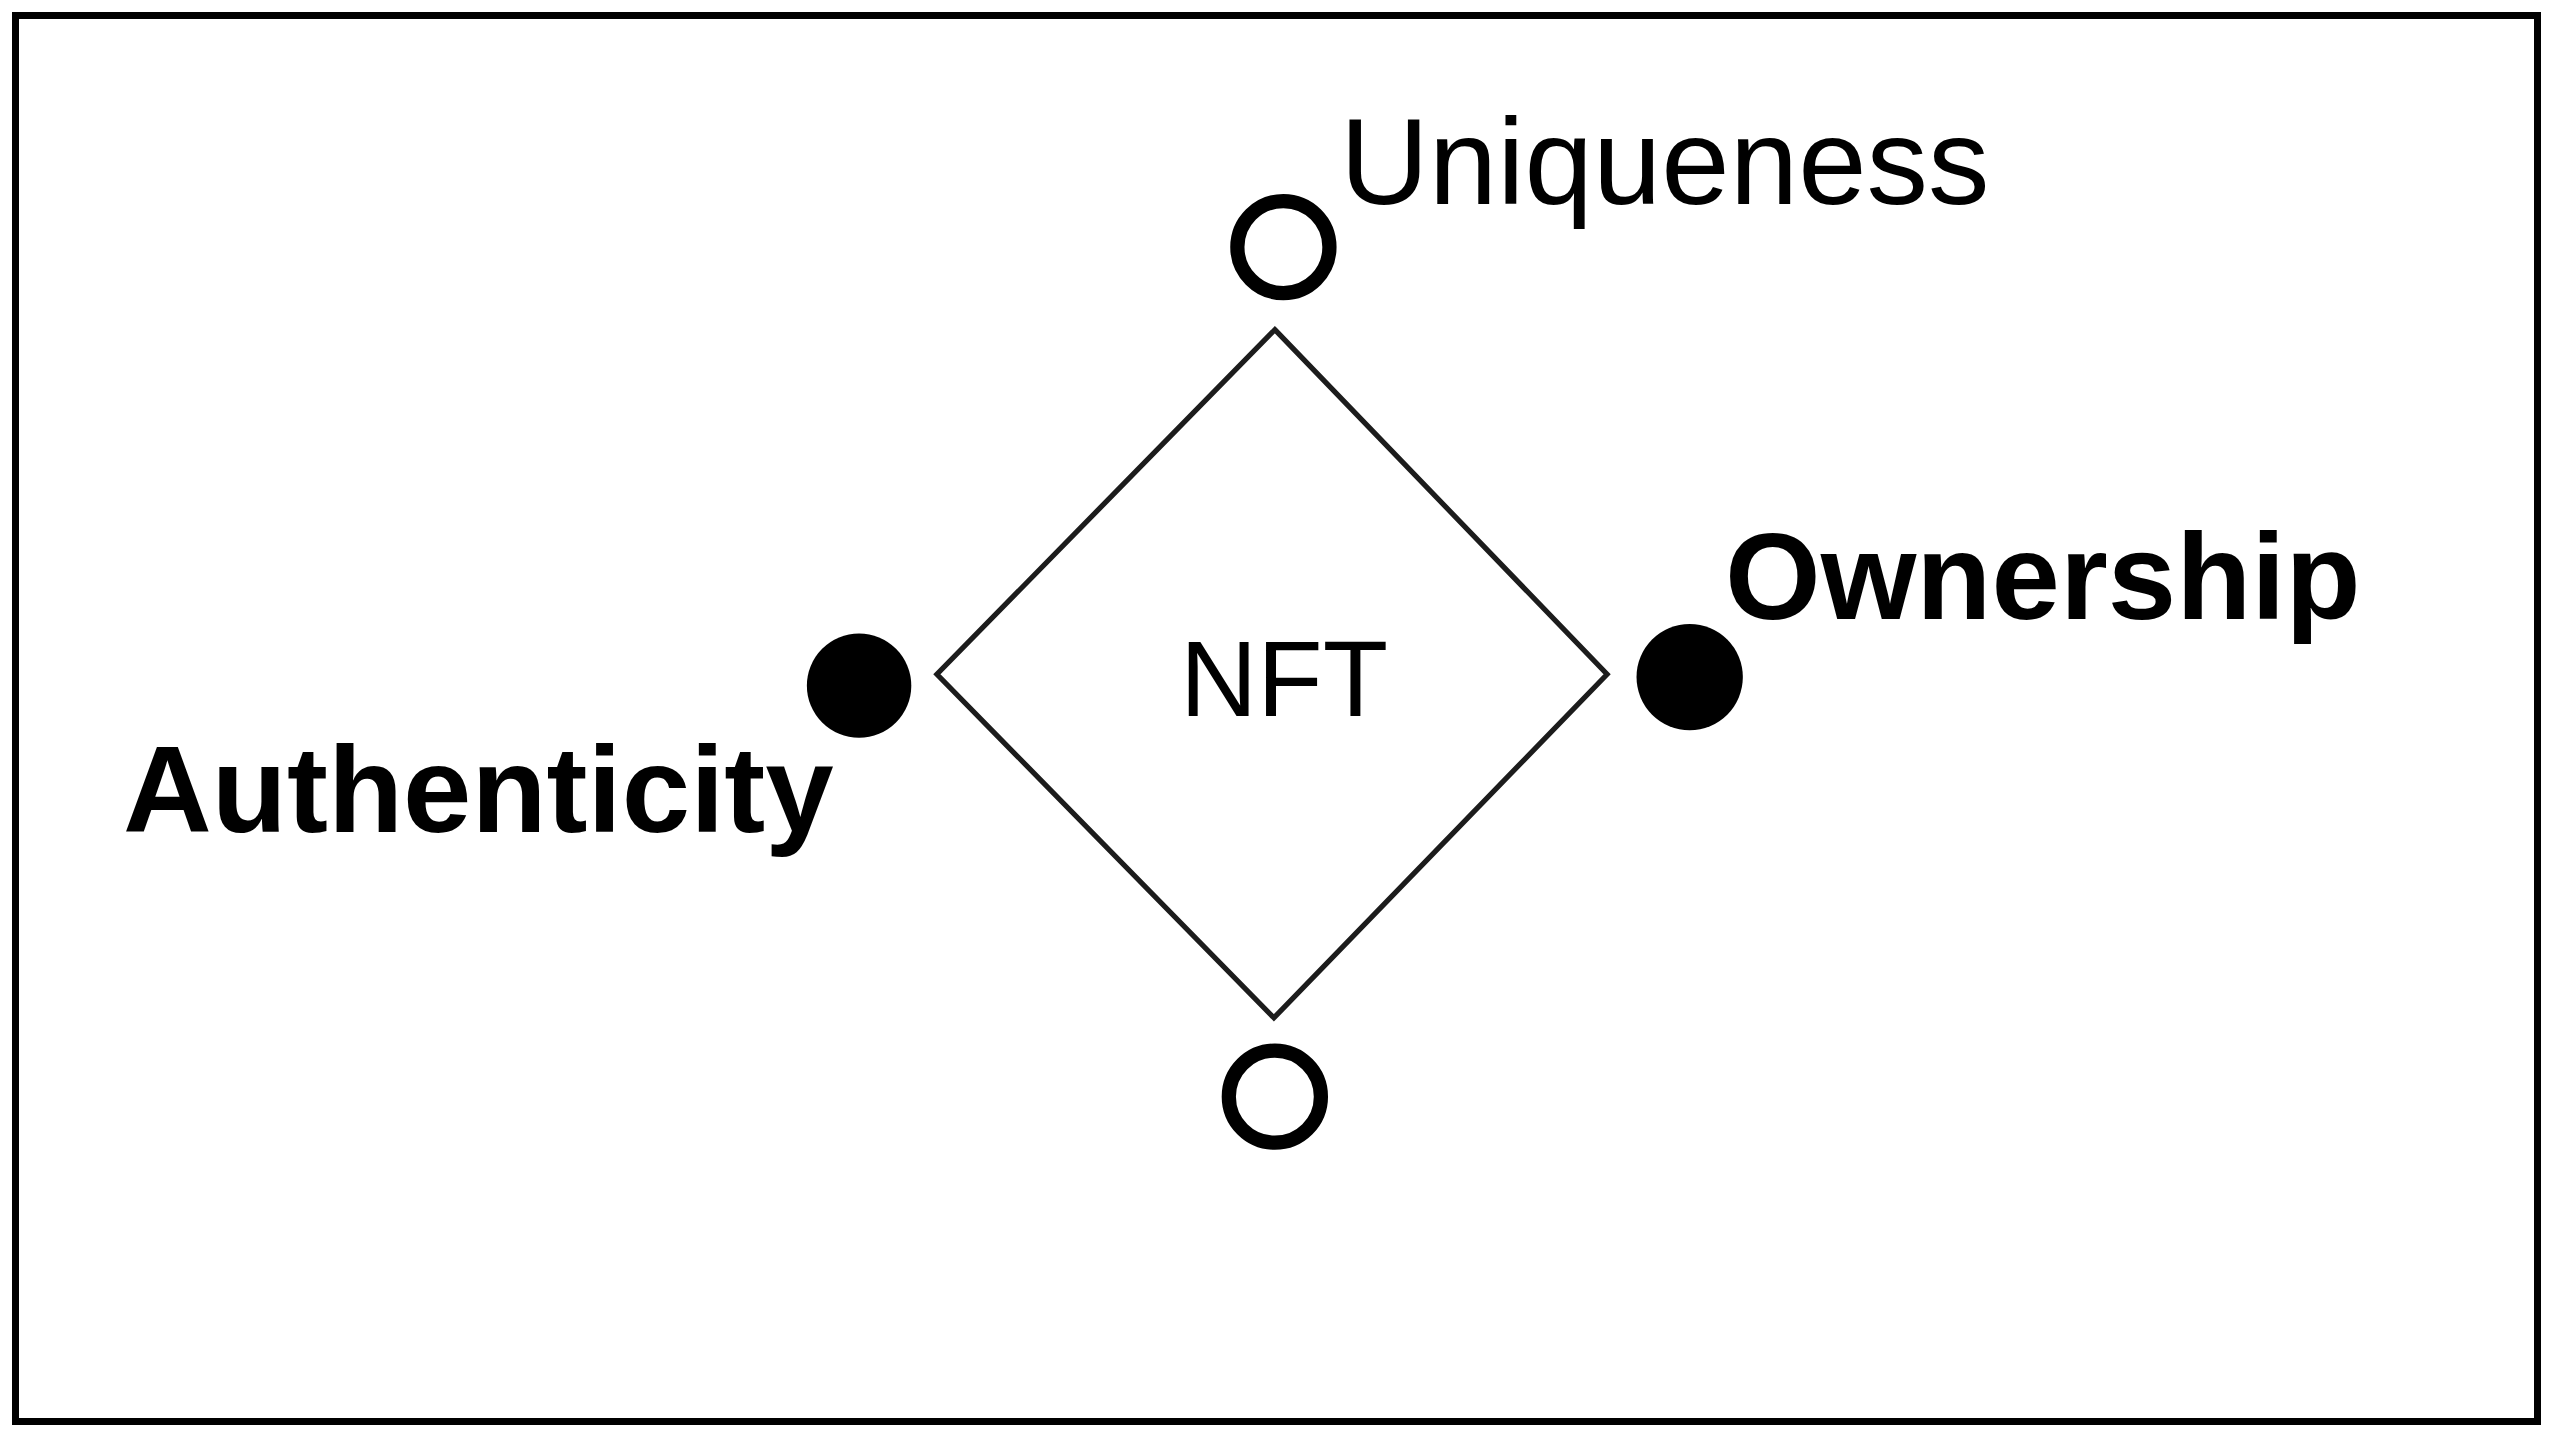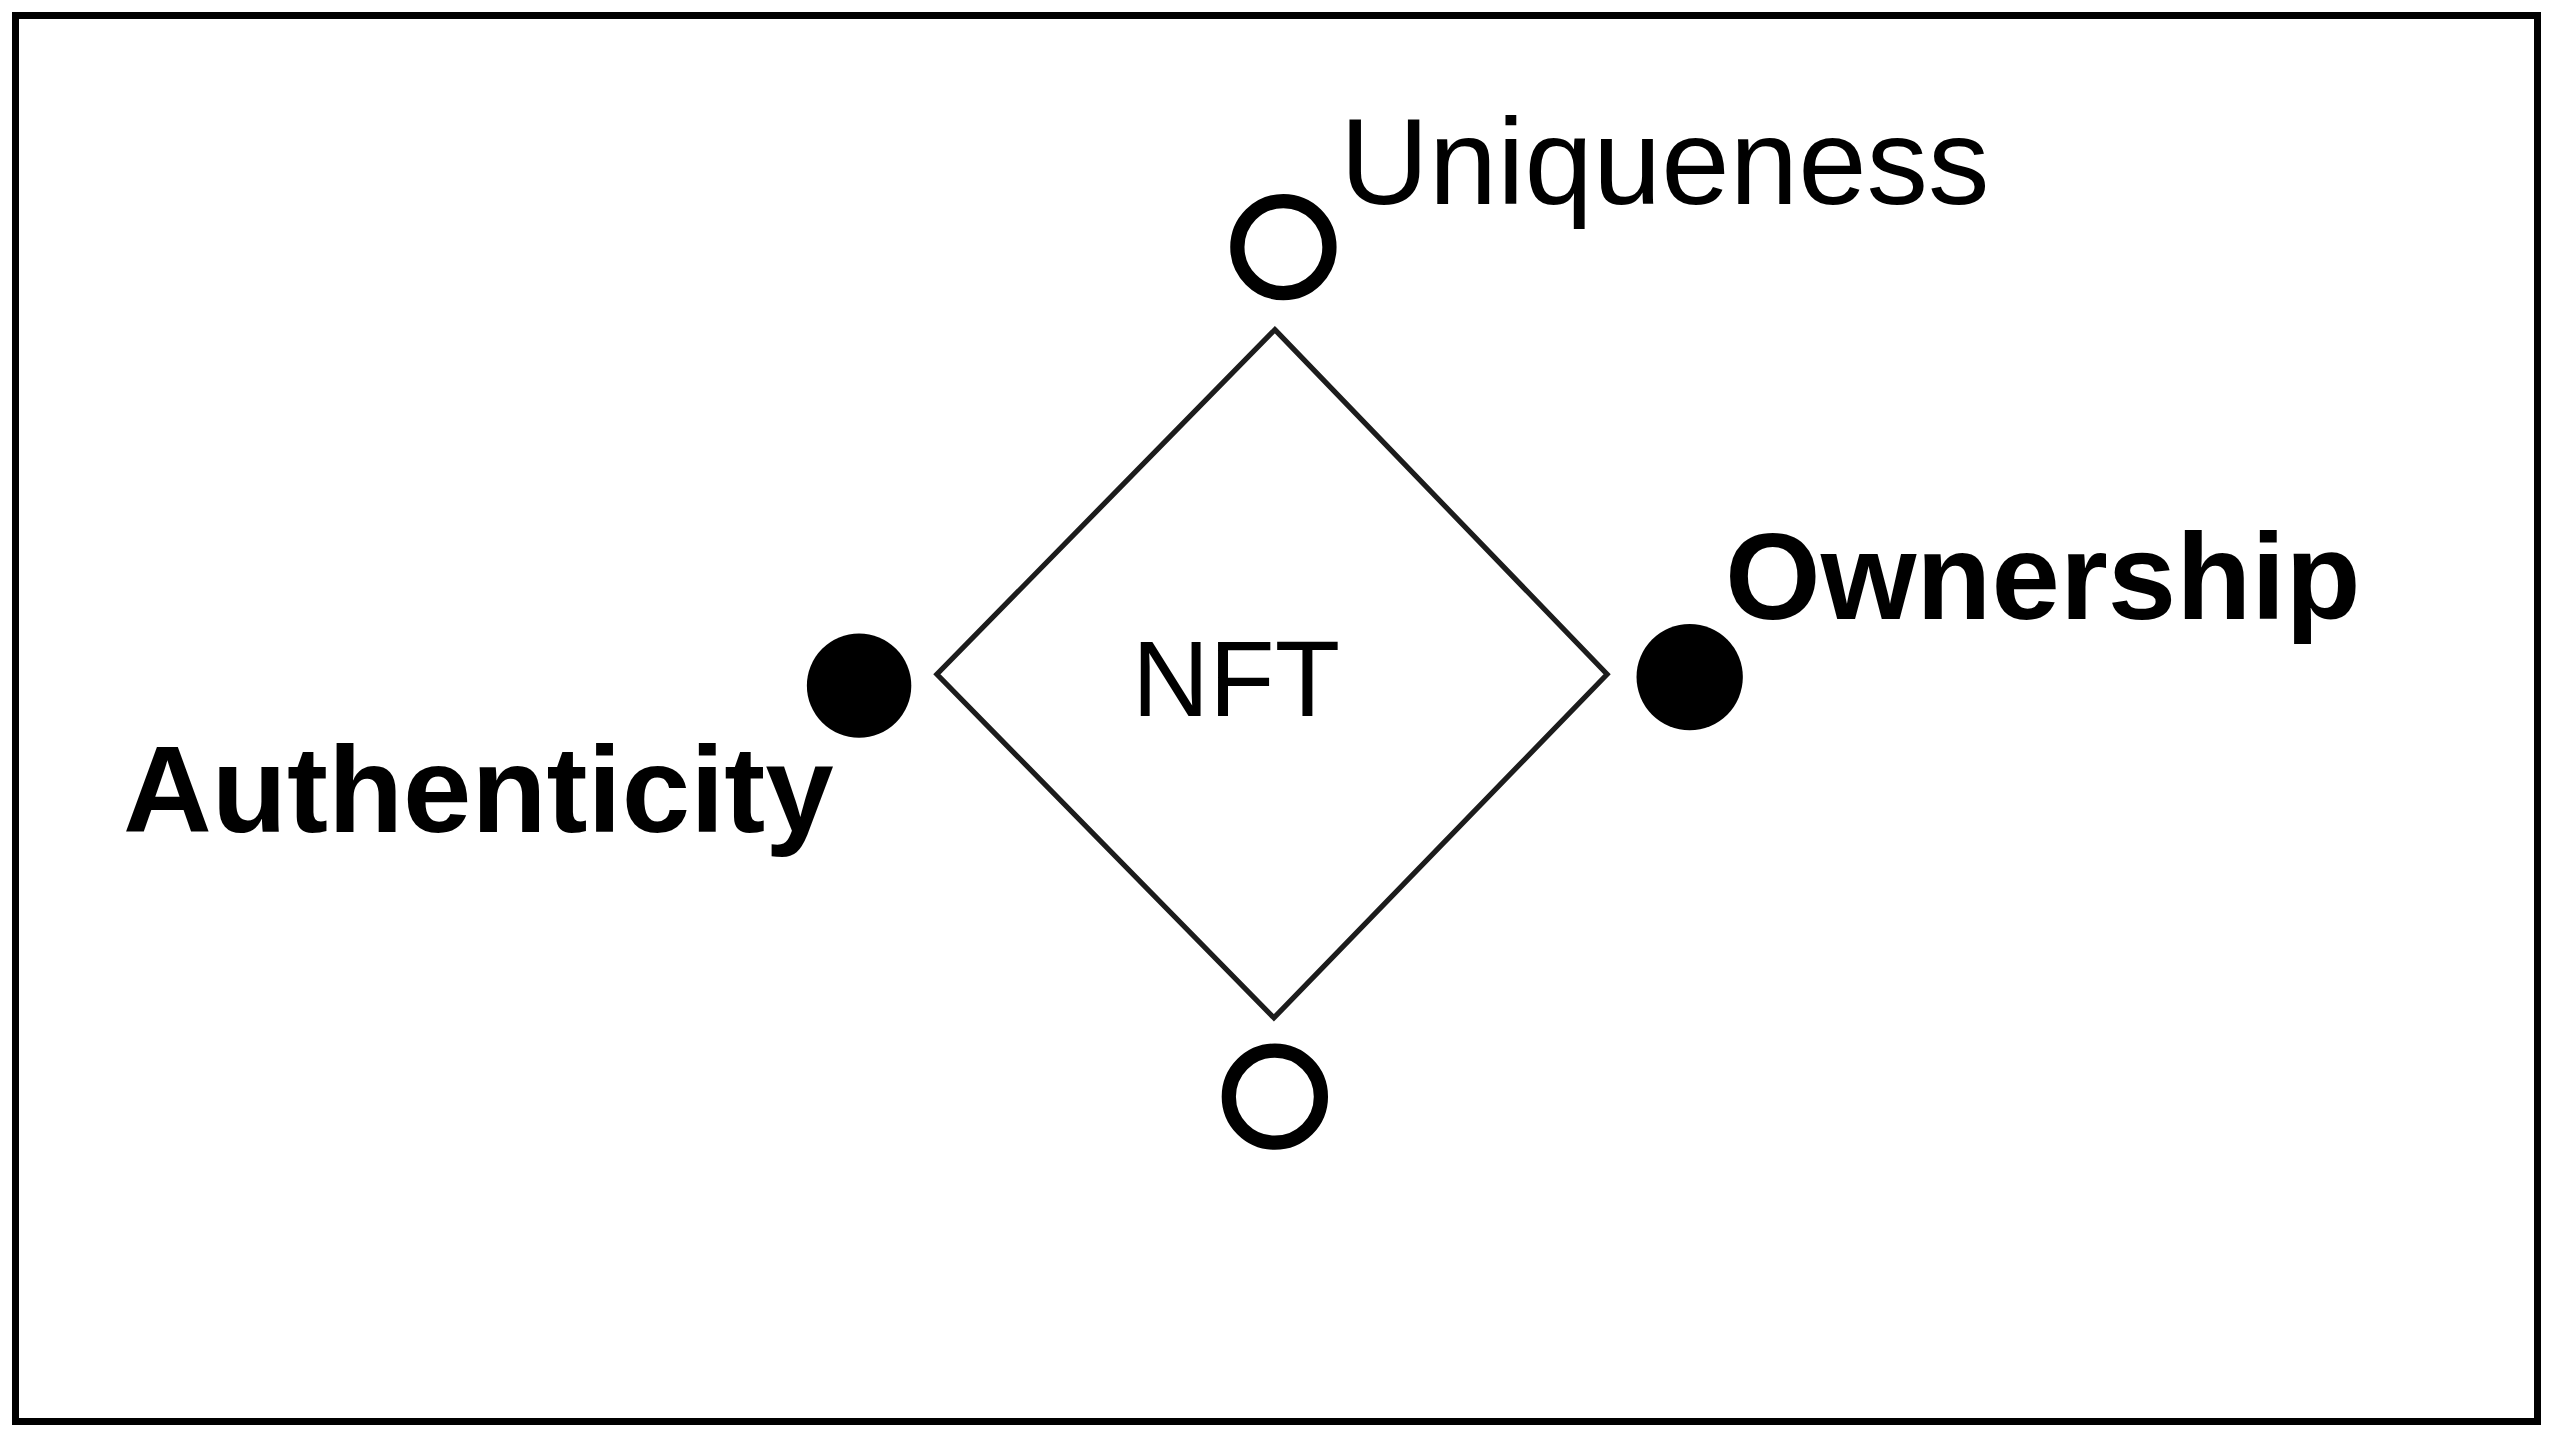--- a/index.html
+++ b/index.html
@@ -56,21 +56,21 @@
     font-size: 123px;
     font-weight: 700;
   }
   .lbl-interoperability {
     left: 364px;
     top: 1149px;
     font-size: 123px;
     font-weight: 400;
   }
   .lbl-nft {
-    left: 1132px;
+    left: 1180px;
     top: 626px;
     font-size: 107px;
     font-weight: 400;
   }
 </style>
 </head>
 <body>
 
 <div class="canvas">
 

